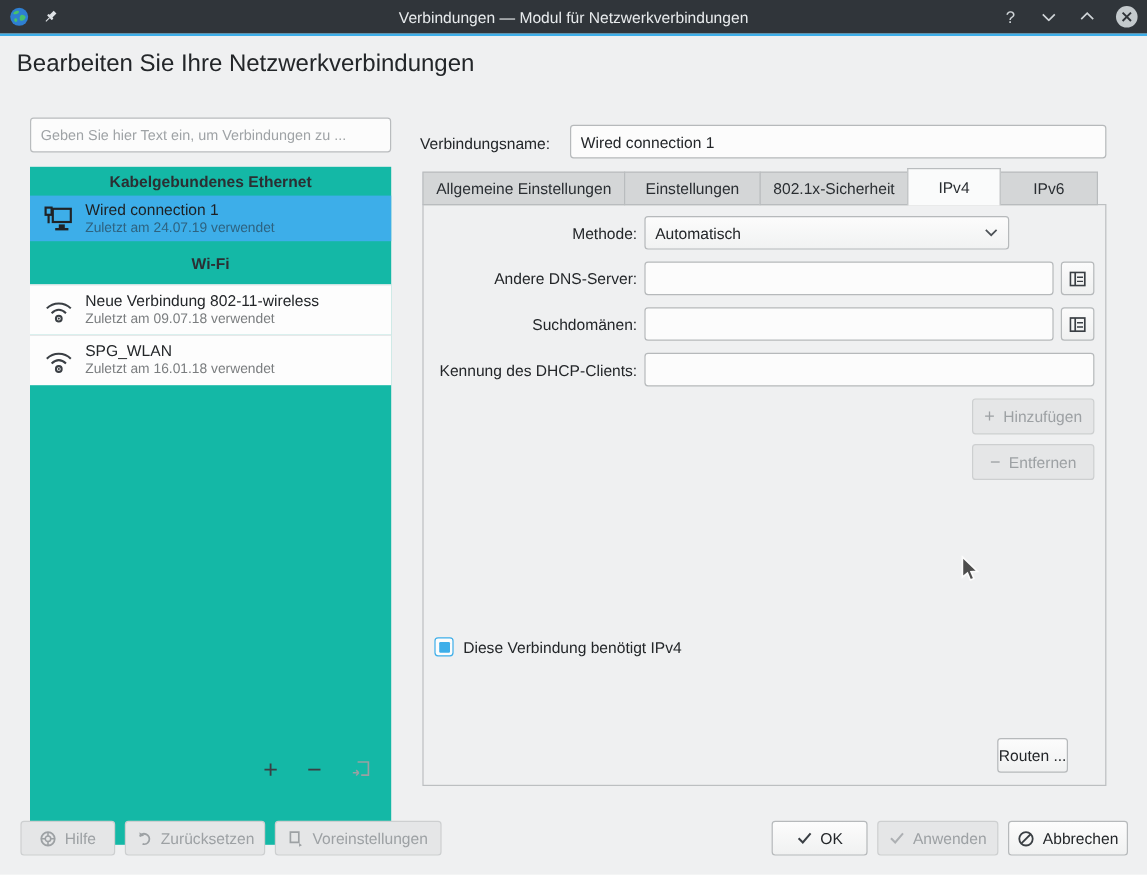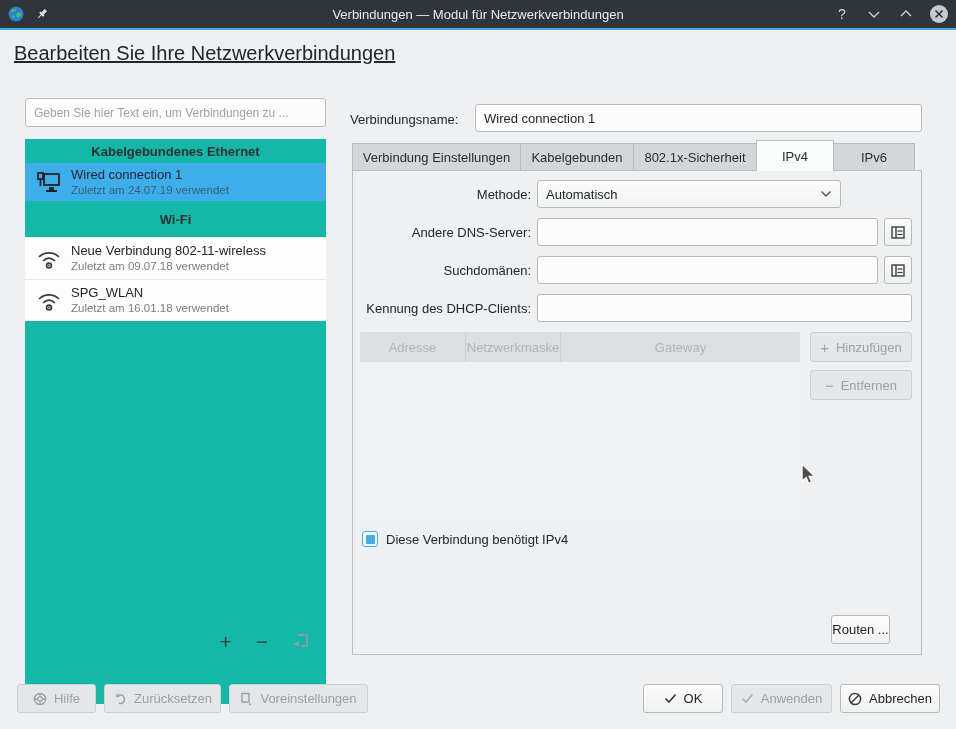--- a/index.html
+++ b/index.html
@@ -12,21 +12,21 @@
               display:flex; align-items:center; color:#dfe3e6; }
   .titlebar-left { display:flex; align-items:center; gap:10px; padding-left:8px; }
   .titlebar-title { position:absolute; left:0; right:0; text-align:center; font-size:13px; color:#e8ebed; }
   .titlebar-right { position:absolute; right:8px; top:0; height:28px; display:flex; align-items:center; gap:16px; }
   .tb-icon { width:16px; height:16px; display:inline-flex; align-items:center; justify-content:center; }
   .tb-help { font-size:14px; color:#cfd4d7; }
   .tb-close { width:18px; height:18px; border-radius:50%; background:#c4cacd; display:flex; align-items:center; justify-content:center; }
   .accent-line { position:absolute; left:0; top:28px; width:956px; height:2px; background:#3daee9; }
 
   
-  .page-title { position:absolute; left:14px; top:42px; font-size:20px; font-weight:400; color:#232629;text-decoration:underline; }
+  .page-title { position:absolute; left:14px; top:42px; font-size:20px; font-weight:400; color:#232629; }
 
   
   .search { position:absolute; left:25px; top:98px; width:301px; height:29px; background:#fcfcfc;
             border:1px solid #b9bcbe; border-radius:3px; padding:0 8px; font-size:12px;
             font-family:"Liberation Sans", sans-serif; color:#232629; }
   .search::placeholder { color:#9fa3a6; }
   .conn-list { position:absolute; left:25px; top:139px; width:301px; height:565px; background:#14b8a6; }
   .group-header { text-align:center; font-weight:600; color:#2b2f33; padding:5px 0 4px 0; font-size:13px; }
   .group-header.wifi { padding:11px 0 10px 0; }
   .conn-item { position:relative; display:flex; align-items:center; height:38px; padding-left:10px; background:#fdfdfd; }
@@ -205,22 +205,22 @@
           <path d="M6 3 H15 V14 H9" fill="none" stroke="#9aa0a3" stroke-width="1.4"></path>
           <path d="M2 12 H7 M7 12 L4.8 9.8 M7 12 L4.8 14.2" stroke="#9aa0a3" stroke-width="1.3" fill="none"></path>
         </svg>
     </span>
   </div>
 
   <div class="field-label" style="left:350px; top:112px; width:118px; text-align:left;">Verbindungsname:</div>
   <input class="text-input" style="left: 475px; top: 104px; width: 447px;" type="text" value="Wired connection 1">
 
   <div class="tabbar">
-    <div class="tab" style="width:169px;">Verbindung Einstellungen</div>
-    <div class="tab" style="width:114px;">Kabelgebunden</div>
+    <div class="tab" style="width:169px;">Allgemeine Einstellungen</div>
+    <div class="tab" style="width:114px;">Einstellungen</div>
     <div class="tab" style="width:124px;">802.1x-Sicherheit</div>
     <div class="tab active" style="width:78px;">IPv4</div>
     <div class="tab" style="width:82px;">IPv6</div>
   </div>
 
   <div class="tabpanel"></div>
 
   <div class="field-label" style="left:356px; top:187px; width:175px;">Methode:</div>
   <div class="combo">
     <span class="combo-value">Automatisch</span>
@@ -253,27 +253,20 @@
           <line x1="5" y1="1" x2="5" y2="12" stroke="#3a3f44" stroke-width="1.4"></line>
           <line x1="6.5" y1="5" x2="11.5" y2="5" stroke="#3a3f44" stroke-width="1.2"></line>
           <line x1="6.5" y1="8.5" x2="11.5" y2="8.5" stroke="#3a3f44" stroke-width="1.2"></line>
         </svg>
     </span>
   </div>
 
   <div class="field-label" style="left:356px; top:301px; width:175px;">Kennung des DHCP-Clients:</div>
   <input class="text-input" style="left: 537px; top: 294px; width: 375px;" type="text" value="">
 
-  <div class="ip-table">
-    <div class="ip-table-header">
-      <div class="ip-th" style="width:106px;">Adresse</div>
-      <div class="ip-th" style="width:95px;">Netzwerkmaske</div>
-      <div class="ip-th" style="flex:1;">Gateway</div>
-    </div>
-  </div>
 
   <div class="btn disabled" style="left:810px; top:332px; width:102px; height:30px;">
     <span class="glyph">+</span>
     <span>Hinzufügen</span>
   </div>
   <div class="btn disabled" style="left:810px; top:370px; width:102px; height:30px;">
     <span class="glyph">−</span>
     <span>Entfernen</span>
   </div>
 

